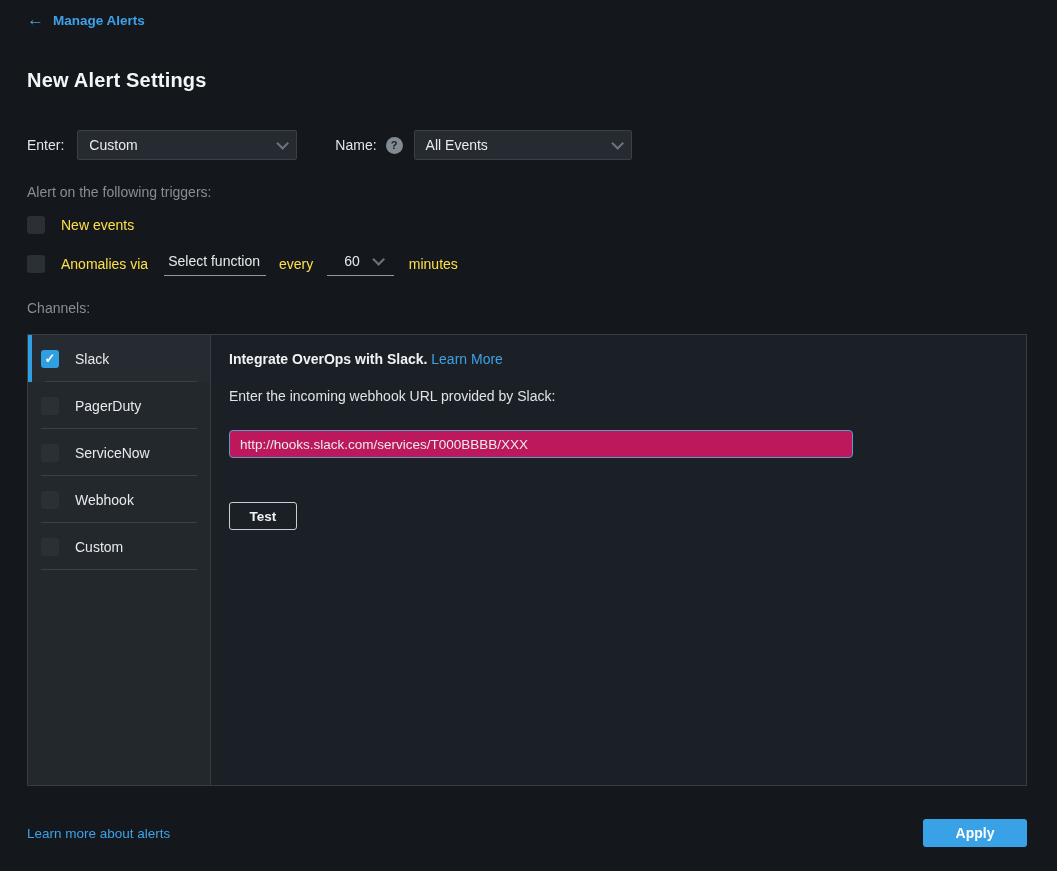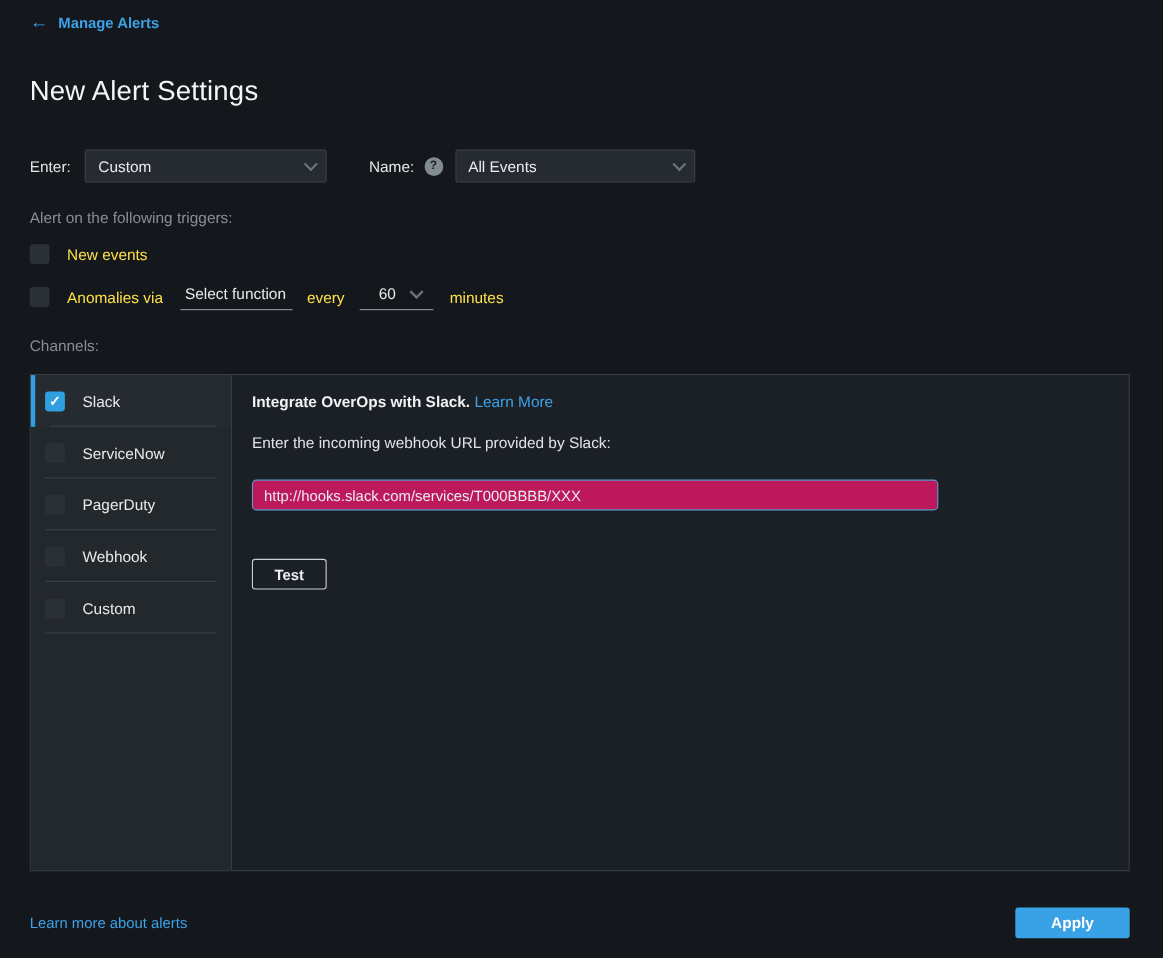--- a/index.html
+++ b/index.html
@@ -11,21 +11,21 @@
     overflow:hidden;
     font-size:14px;
   }
   .page { padding:11px 30px 0 27px; height:100%; }
 
   
   .back-row { display:flex; align-items:center; gap:9px; cursor:pointer; }
   .back-arrow { color:#3da2e8; font-size:17px; font-weight:bold; line-height:18px; }
   .back-label { color:#3da2e8; font-weight:bold; font-size:13.5px; }
 
-  h1.title { margin-top:40px; font-size:25px; font-weight:400; color:#f3f5f6; letter-spacing:.2px; }
+  h1.title { margin-top:40px; font-size:20px; font-weight:700; color:#f3f5f6; letter-spacing:.2px; }
 
   
   .type-row { margin-top:38px; display:flex; align-items:center; }
   .field-label { color:#e2e6e9; font-size:14px; }
   .dropdown {
     height:30px; background:#262b31; border:1px solid #3a4046; border-radius:2px;
     display:flex; align-items:center; justify-content:space-between;
     padding:0 11px; color:#e9ebed; font-size:14px; cursor:pointer;
   }
   .dd-type { width:220px; margin-left:13px; }
@@ -156,25 +156,25 @@
   <div class="section-heading">Channels:</div>
 
   <div class="channels-box">
     <div class="channel-col">
       <div class="channel-row selected">
         <span class="cb checked"></span>
         <span class="channel-label">Slack</span>
       </div>
       <div class="channel-row">
         <span class="cb"></span>
+        <span class="channel-label">PagerDuty</span>
+      </div>
+      <div class="channel-row">
+        <span class="cb"></span>
         <span class="channel-label">ServiceNow</span>
-      </div>
-      <div class="channel-row">
-        <span class="cb"></span>
-        <span class="channel-label">PagerDuty</span>
       </div>
       <div class="channel-row">
         <span class="cb"></span>
         <span class="channel-label">Webhook</span>
       </div>
       <div class="channel-row">
         <span class="cb"></span>
         <span class="channel-label">Custom</span>
       </div>
     </div>

